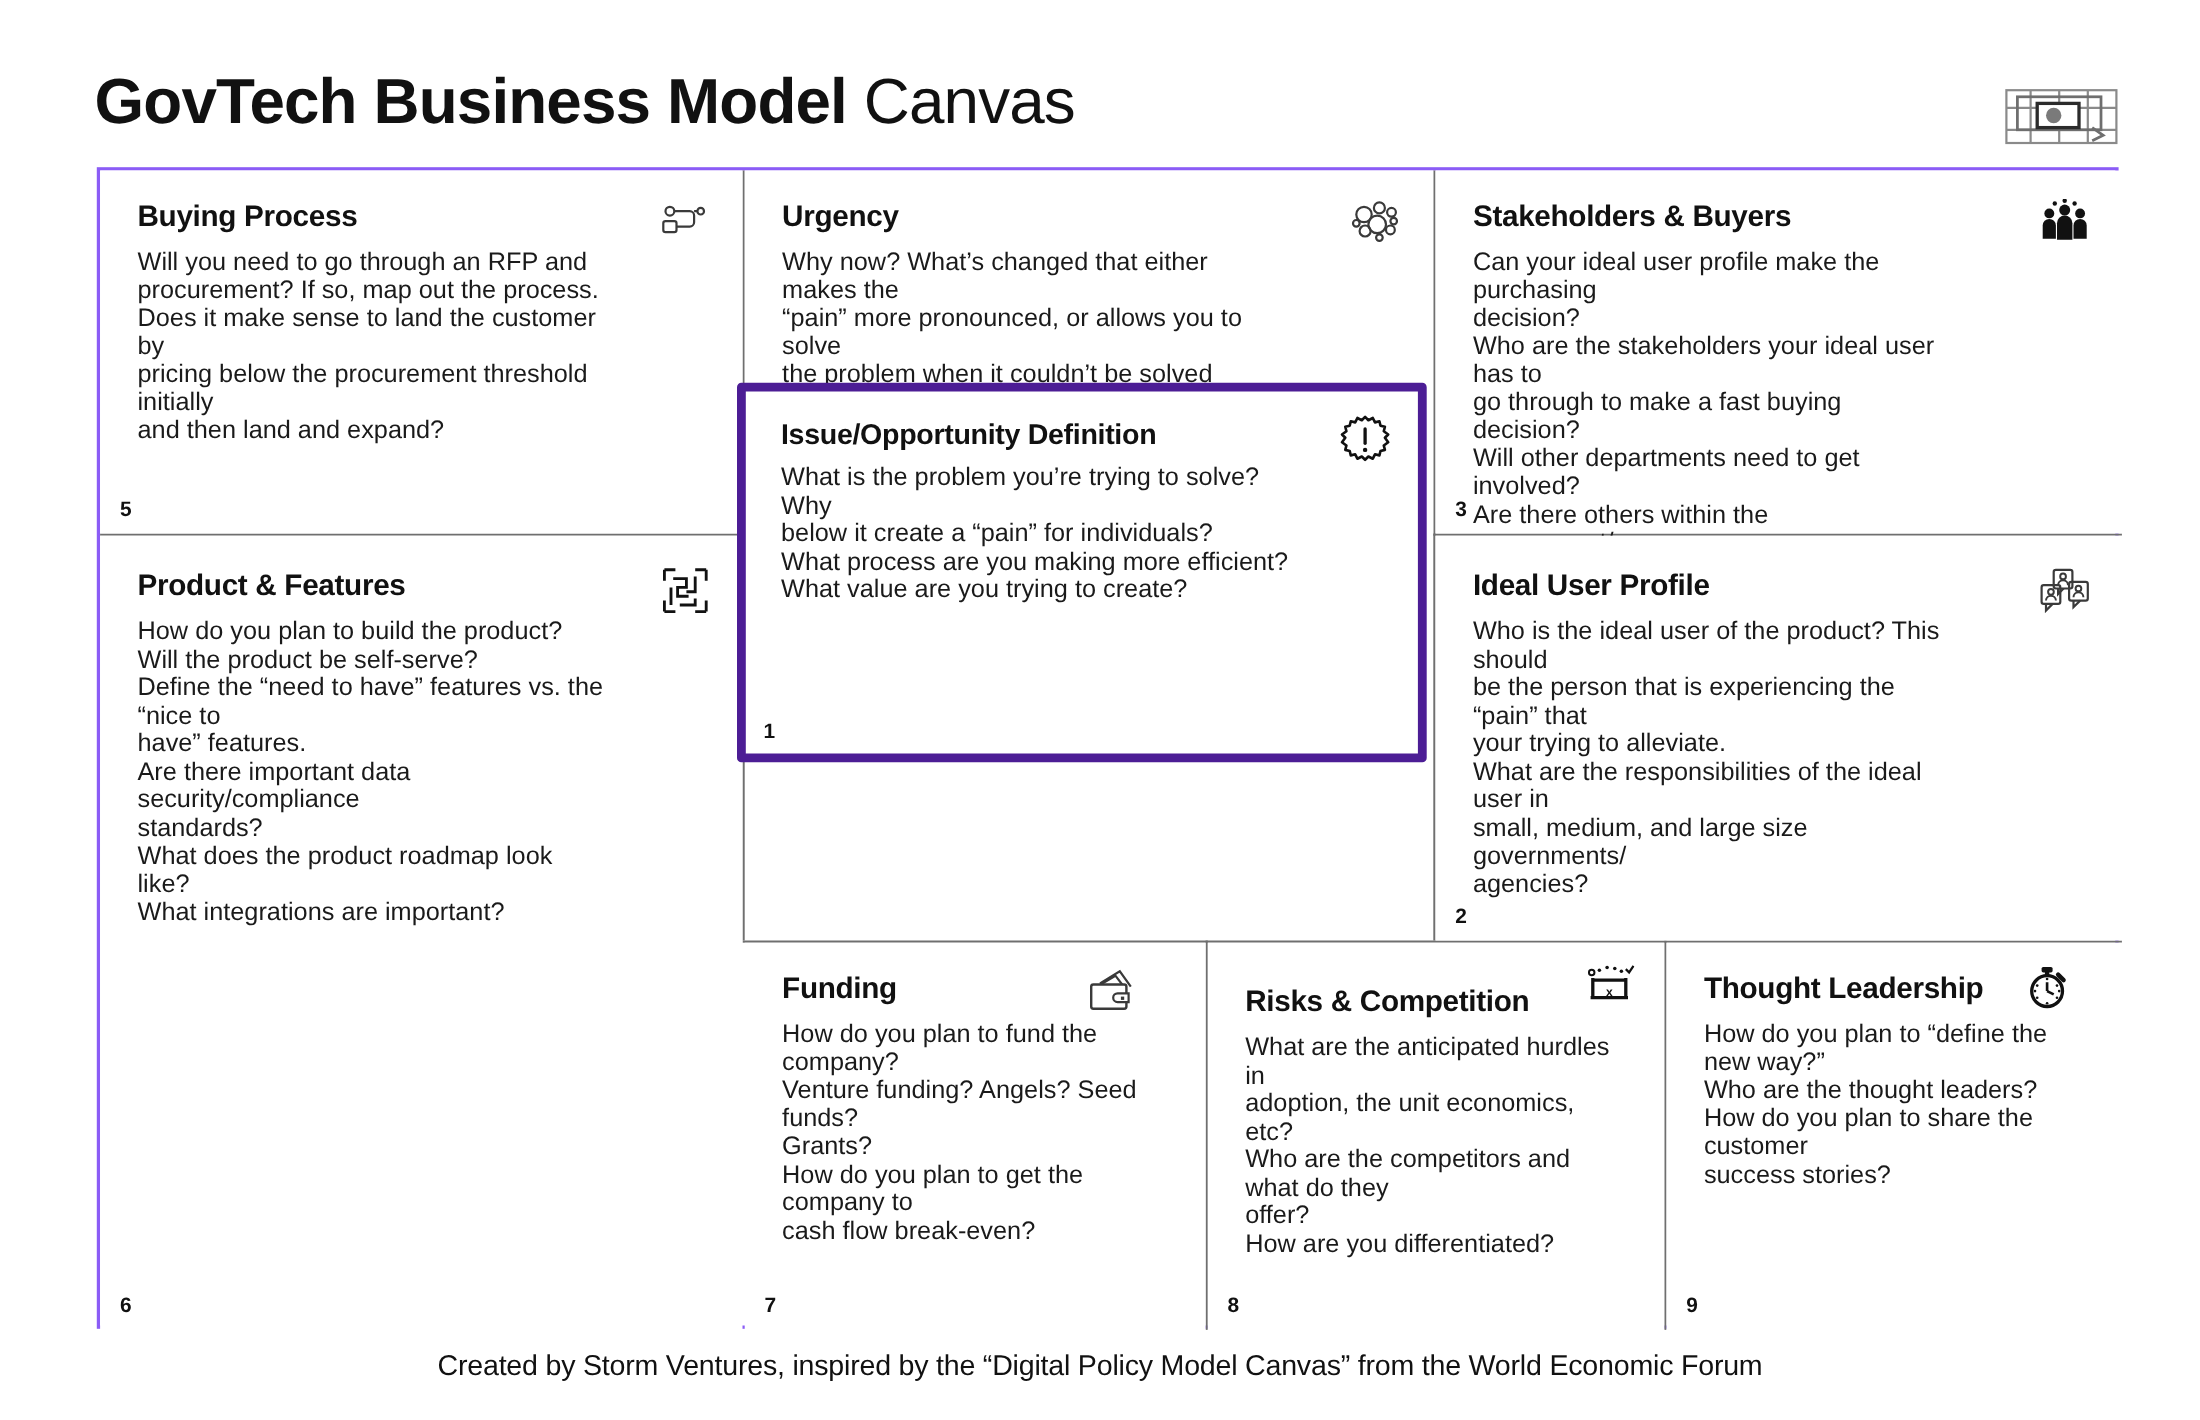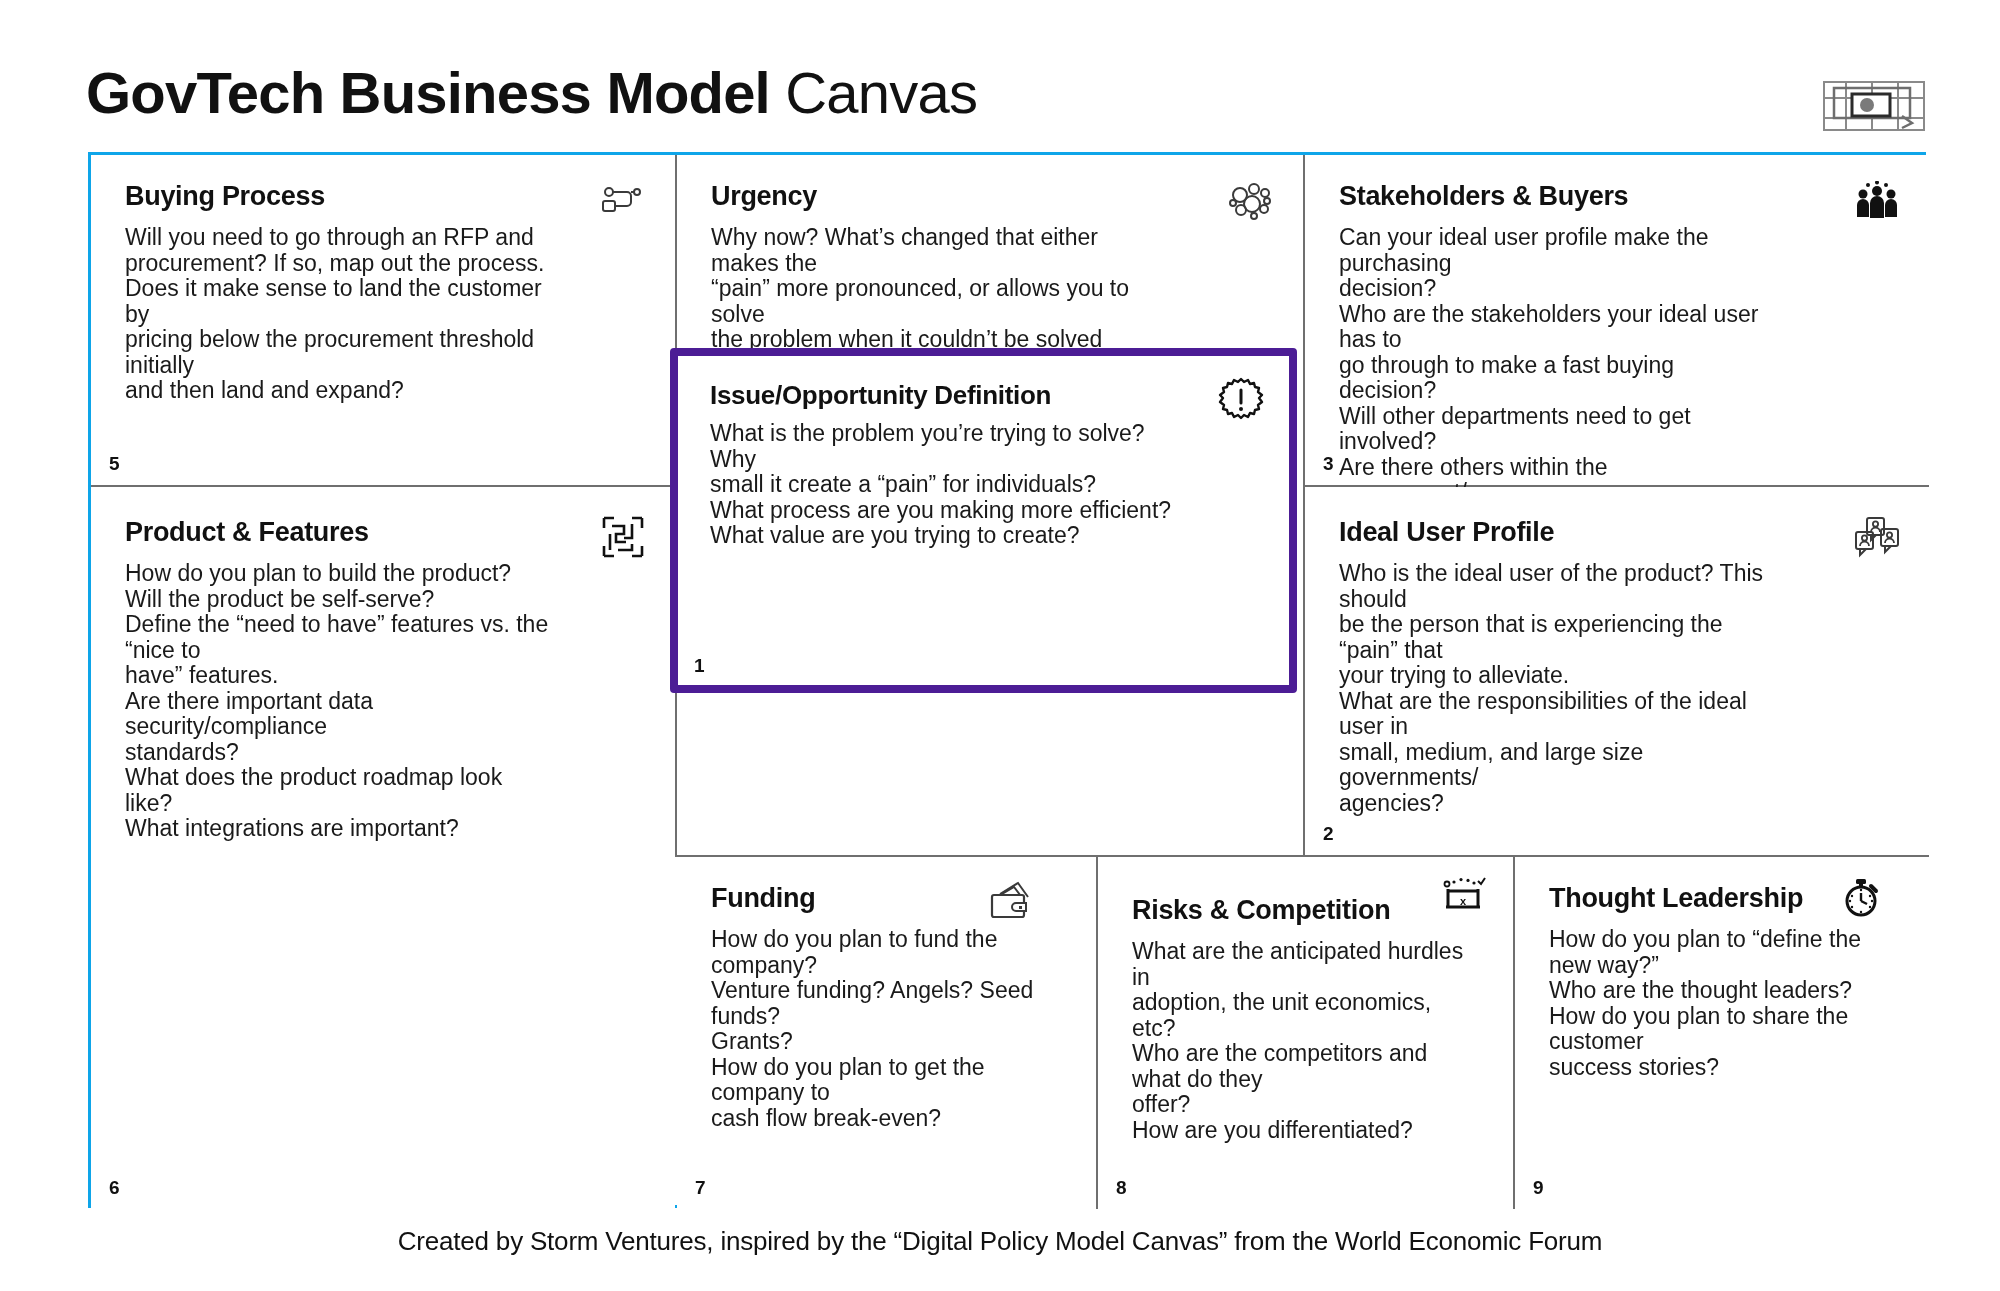--- a/index.html
+++ b/index.html
@@ -48,21 +48,21 @@
     height: 56px;
   }
 
   
   .canvas {
     position: absolute;
     left: 88px;
     top: 122px;
     width: 1838px;
     height: 1056px;
-    border: 3px solid #0ea5e9;
+    border: 3px solid #8b5cf6;
   }
 
   .cell {
     position: absolute;
     background: #ffffff;
   }
   .cell-inner {
     position: relative;
     width: 100%;
     height: 100%;
@@ -380,21 +380,21 @@
         <div class="cell-num">9</div>
       </div>
     </div>
 
   </div>
 
   <div class="center-box">
     <div class="cell-inner">
       <div class="cell-head">Issue/Opportunity Definition</div>
       <div class="cell-body">What is the problem you’re trying to solve? Why
-small it create a “pain” for individuals?
+below it create a “pain” for individuals?
 What process are you making more efficient?
 What value are you trying to create?</div>
       <div class="cell-icon">
         <svg viewBox="0 0 46 46" width="46" height="46">
           <path d="M23 2 L26 5 L30 3 L32 7 L36 6 L37 10 L41 11 L40 15 L44 18 L41 21 L44 25 L40 28 L41 32 L37 33 L36 37 L32 36 L30 40 L26 38 L23 41 L20 38 L16 40 L14 36 L10 37 L9 33 L5 32 L6 28 L2 25 L5 21 L2 18 L6 15 L5 11 L9 10 L10 6 L14 7 L16 3 L20 5 Z" fill="none" stroke="#111" stroke-width="2.4" stroke-linejoin="round"></path>
           <line x1="23" y1="13" x2="23" y2="26" stroke="#111" stroke-width="3" stroke-linecap="round"></line>
           <circle cx="23" cy="32" r="2" fill="#111"></circle>
         </svg>
       </div>
       <div class="cell-num">1</div>

